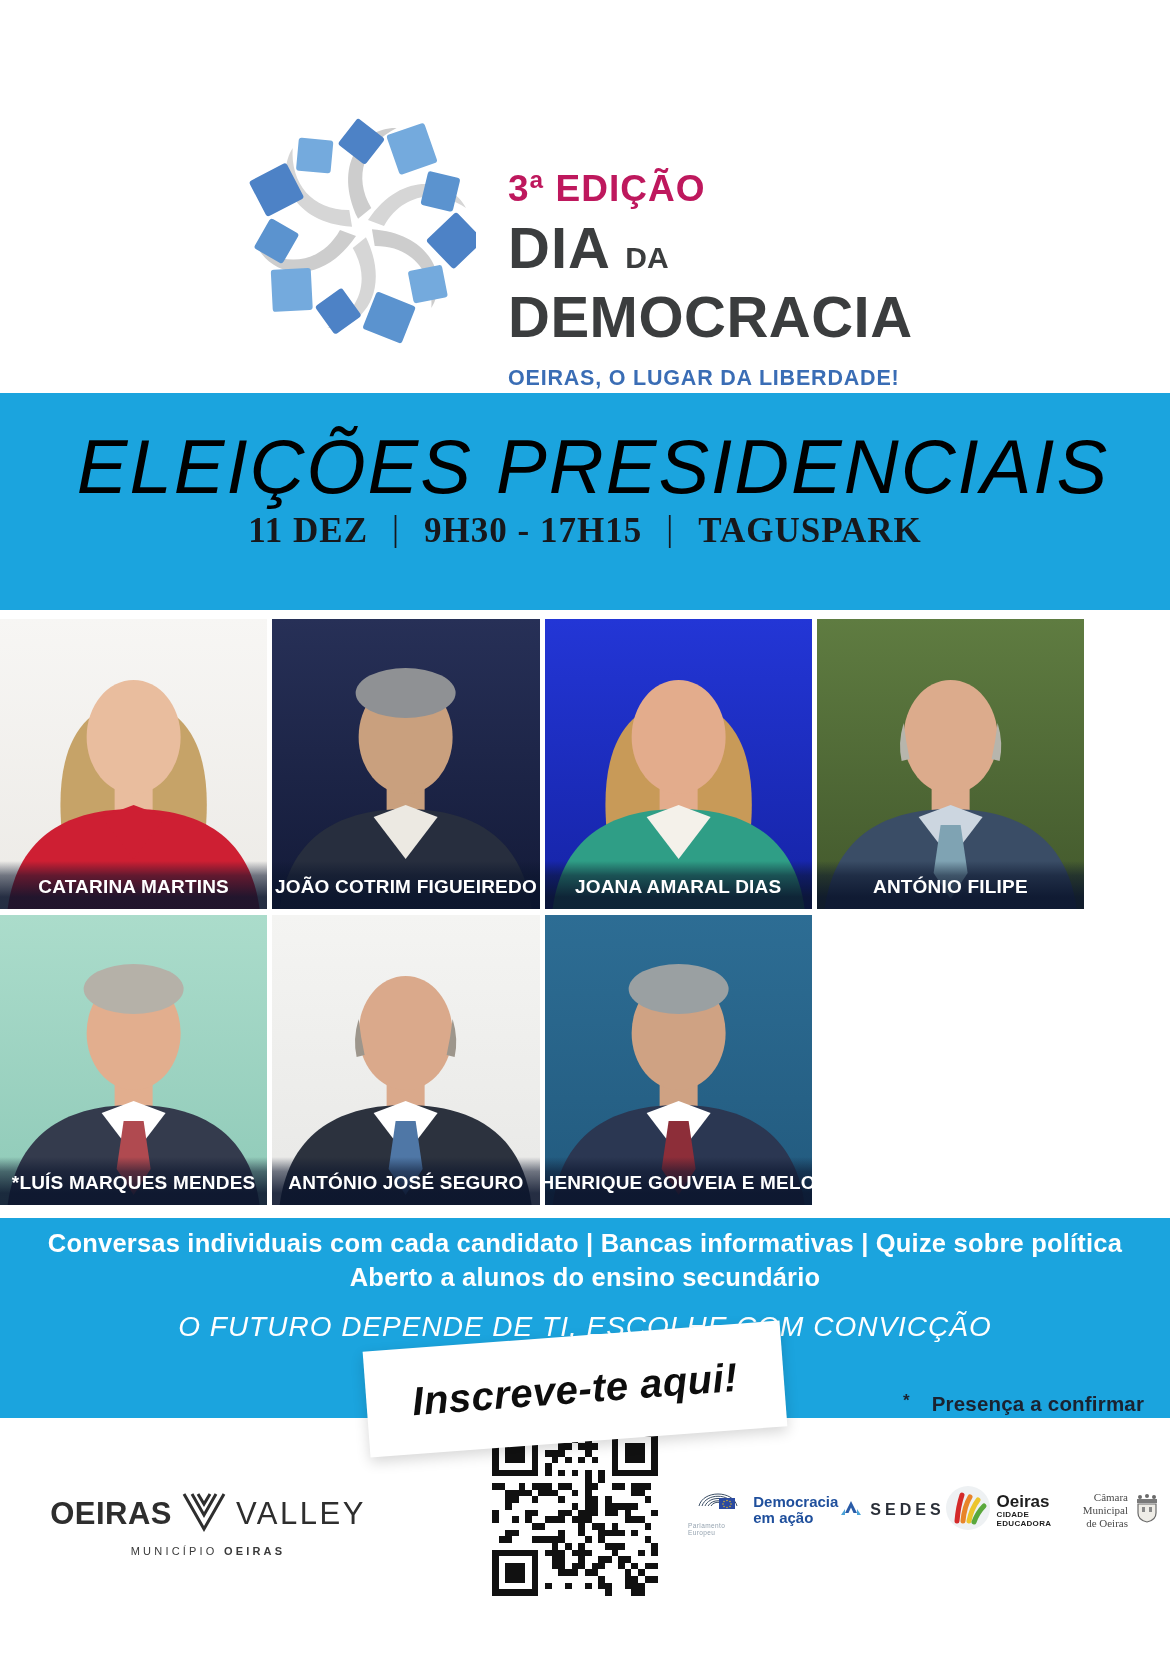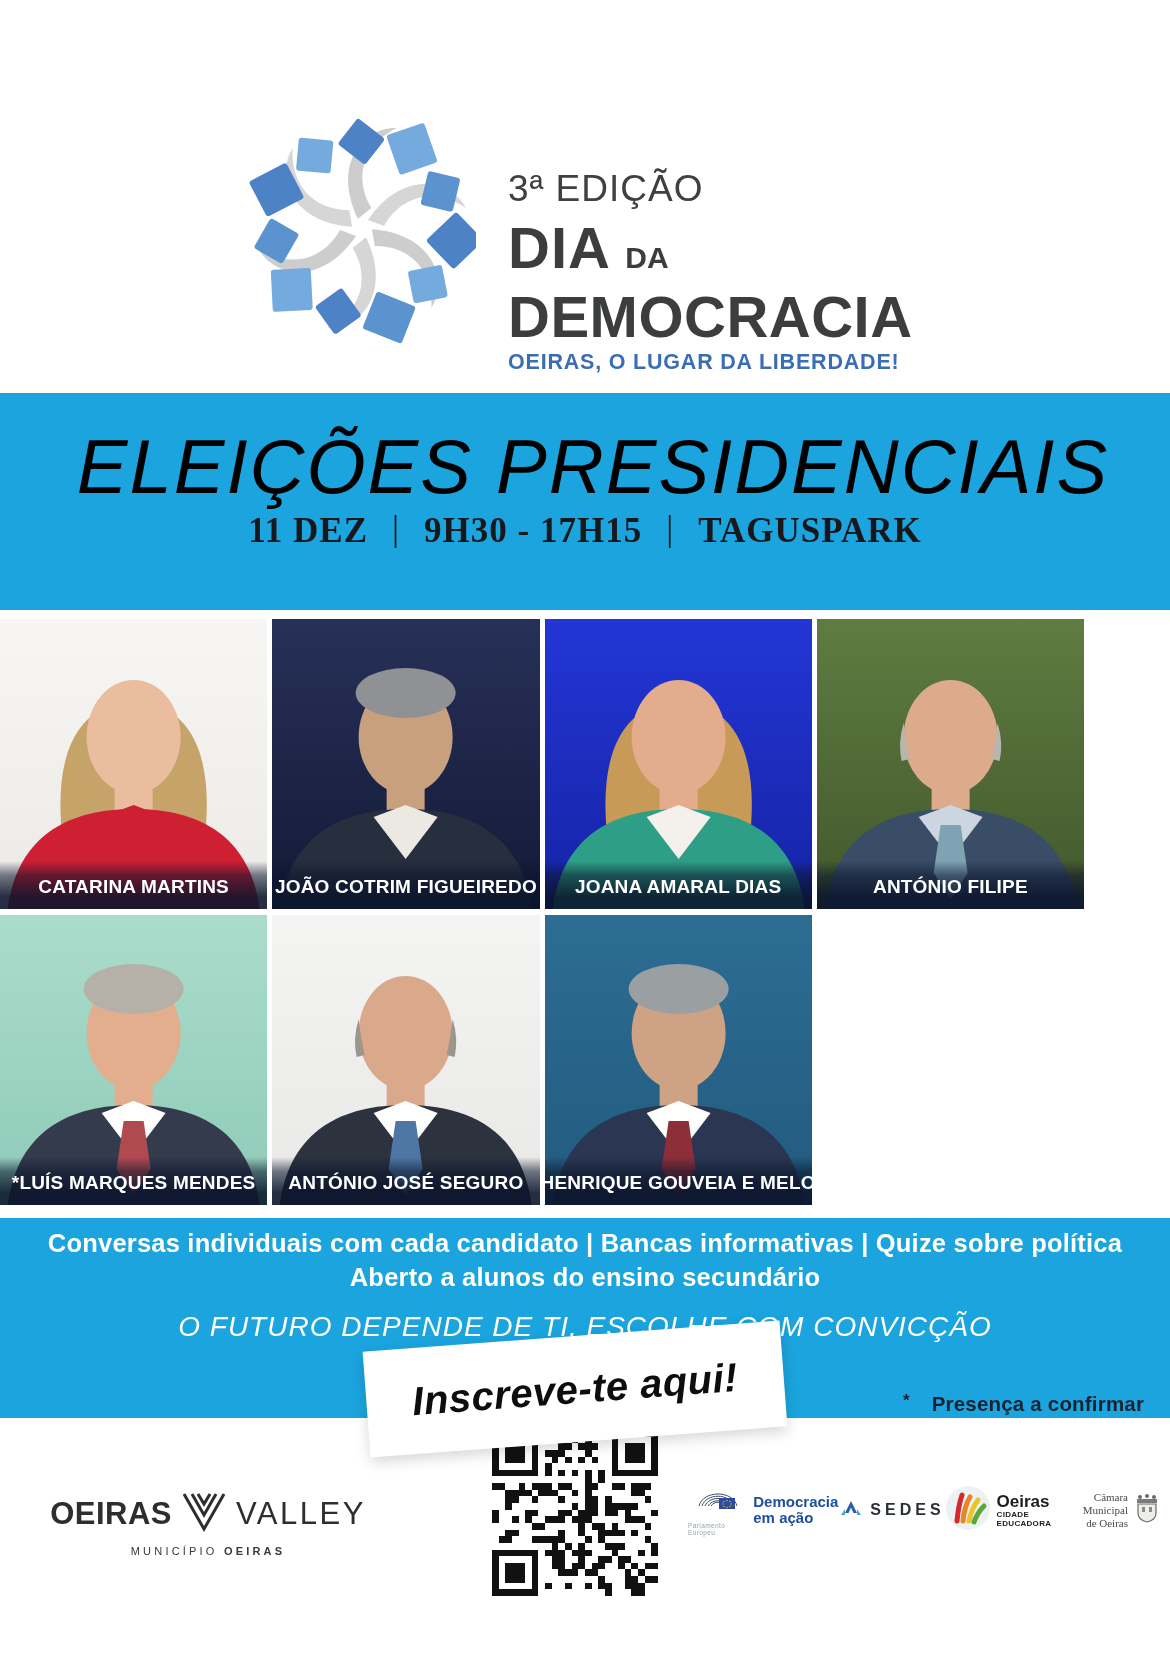--- a/index.html
+++ b/index.html
@@ -3,26 +3,26 @@
 <meta charset="utf-8">
 <style>
   html,body{margin:0;padding:0;background:#9a9a9a;}
   .poster{
     position:relative;width:1170px;height:1654px;background:#ffffff;
     margin:0 auto;overflow:hidden;font-family:"Liberation Sans",sans-serif;
   }
   
   .logo-mark{position:absolute;left:248px;top:78px;width:228px;height:295px;}
   .logo-text{position:absolute;left:508px;top:168px;}
-  .logo-edition{font-size:37px;color:#404040;letter-spacing:1px;font-weight:400;}
+  .logo-edition{font-size:37px;color:#be185d;letter-spacing:1px;font-weight:700;}
   .logo-line1{margin-top:4px;color:#3b3d3e;}
   .logo-line1 .big{font-size:58px;font-weight:bold;letter-spacing:1px;}
   .logo-line1 .small{font-size:30px;font-weight:bold;margin-left:10px;}
   .logo-line2{font-size:58px;font-weight:bold;color:#3b3d3e;letter-spacing:0.5px;margin-top:2px;}
-  .logo-tagline{font-size:21.5px;font-weight:bold;color:#3a6db5;letter-spacing:0.8px;}
+  .logo-tagline{font-size:21.5px;font-weight:bold;color:#3a6db5;letter-spacing:0.8px;margin-top:16px;}
   
   .band1{position:absolute;left:0;top:393px;width:1170px;height:217px;background:var(--accent);}
   .event-title{
     position:absolute;left:8px;top:30px;width:100%;text-align:center;color:#000000;
     font-size:76px;font-style:italic;font-weight:400;letter-spacing:2px;white-space:nowrap;
   }
   .event-schedule{
     position:absolute;left:0;top:118px;width:100%;text-align:center;color:#17181c;
     font-size:35px;font-weight:bold;letter-spacing:1px;white-space:nowrap;font-family:Liberation Serif, serif;
   }

